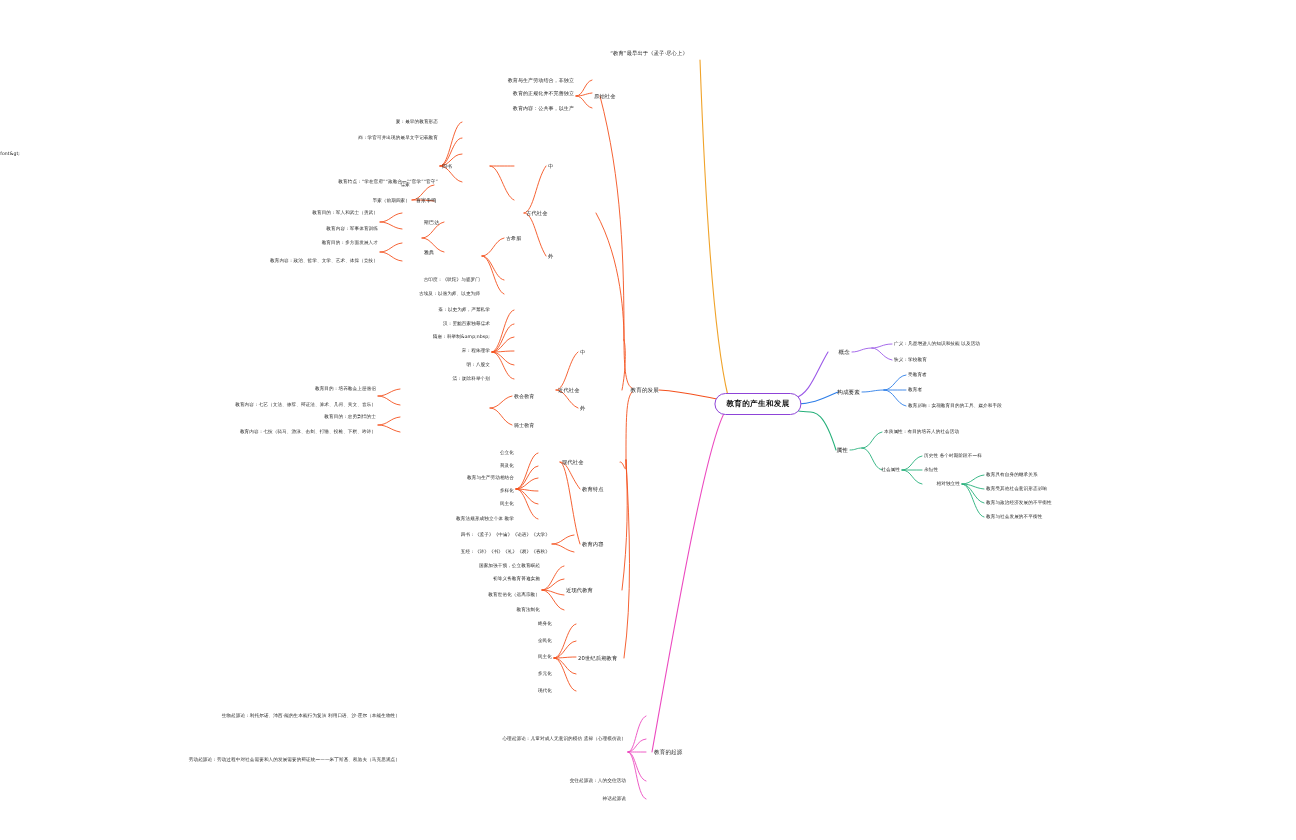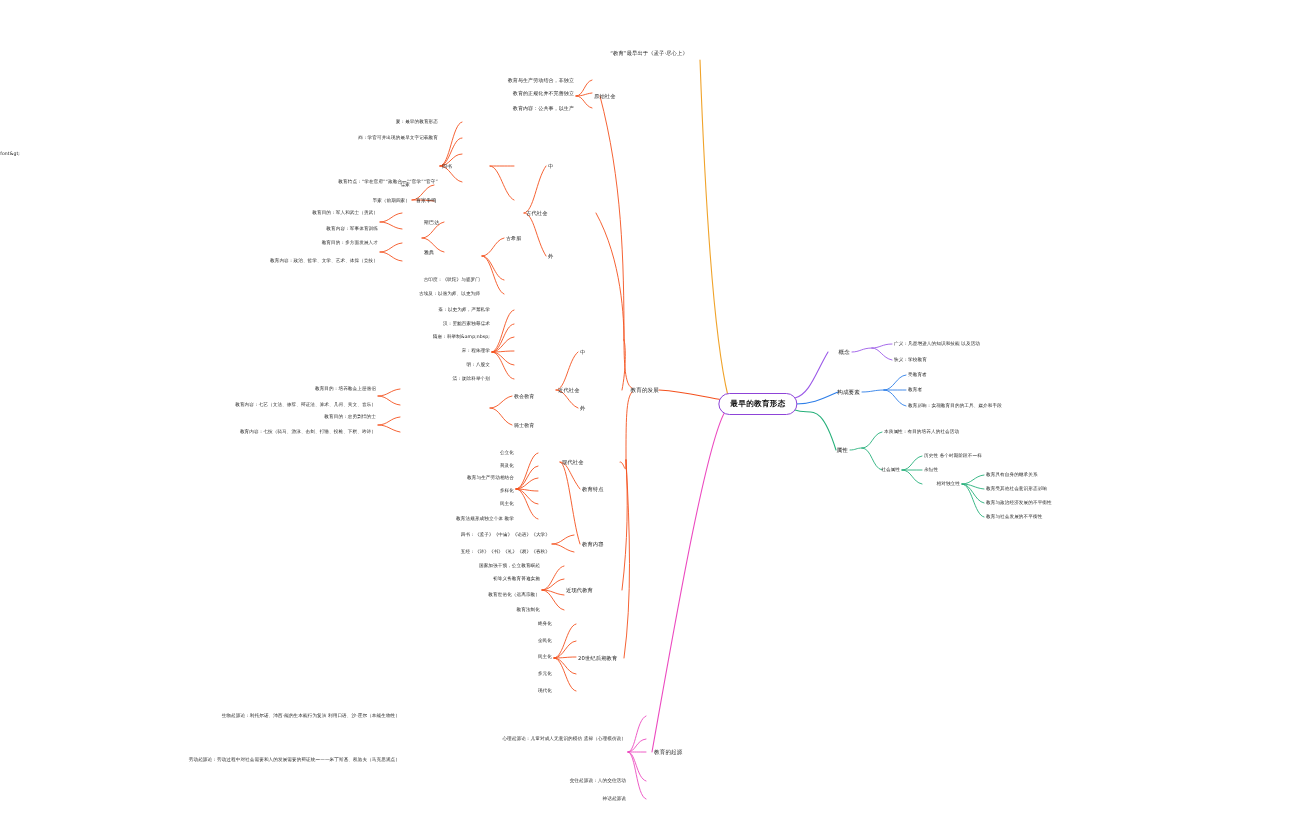--- a/index.html
+++ b/index.html
@@ -154,21 +154,21 @@
 
       <path d="M628 752 C 636 752 636 720 646 716" stroke="#ec4bc0"></path>
       <path d="M628 752 C 636 752 636 740 646 739" stroke="#ec4bc0"></path>
       <path d="M628 752 C 636 752 636 752 646 752" stroke="#ec4bc0"></path>
       <path d="M628 752 C 636 752 636 778 646 781" stroke="#ec4bc0"></path>
       <path d="M628 752 C 636 752 636 796 646 799" stroke="#ec4bc0"></path>
 
     </g>
   </svg>
 
-  <div class="root">最早的教育形态</div>
+  <div class="root">教育的产生和发展</div>
 
   <div class="node c lvl2" style="left:649px;top:53px;">“教育”最早出于《孟子·尽心上》</div>
 
   <div class="node r lvl1" style="left:659px;top:390px;">教育的发展</div>
 
   <div class="node l lvl2" style="left:594px;top:96px;">原始社会</div>
   <div class="node r lvl3" style="left:574px;top:80px;">教育与生产劳动结合，非独立</div>
   <div class="node r lvl3" style="left:574px;top:93px;">教育的正规化并不完善独立</div>
   <div class="node r lvl3" style="left:574px;top:108px;">教育内容：公共事，以生产</div>
 

